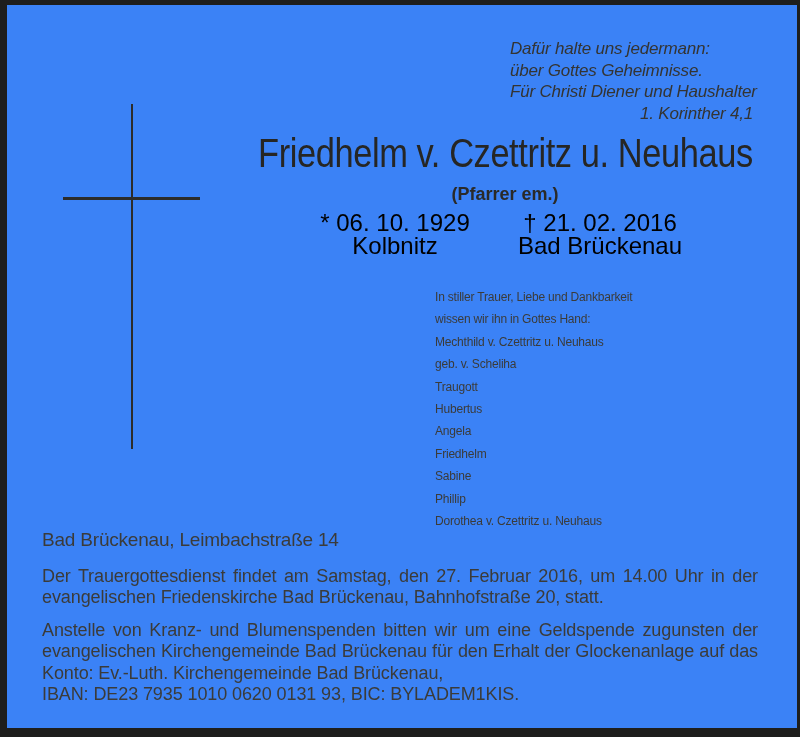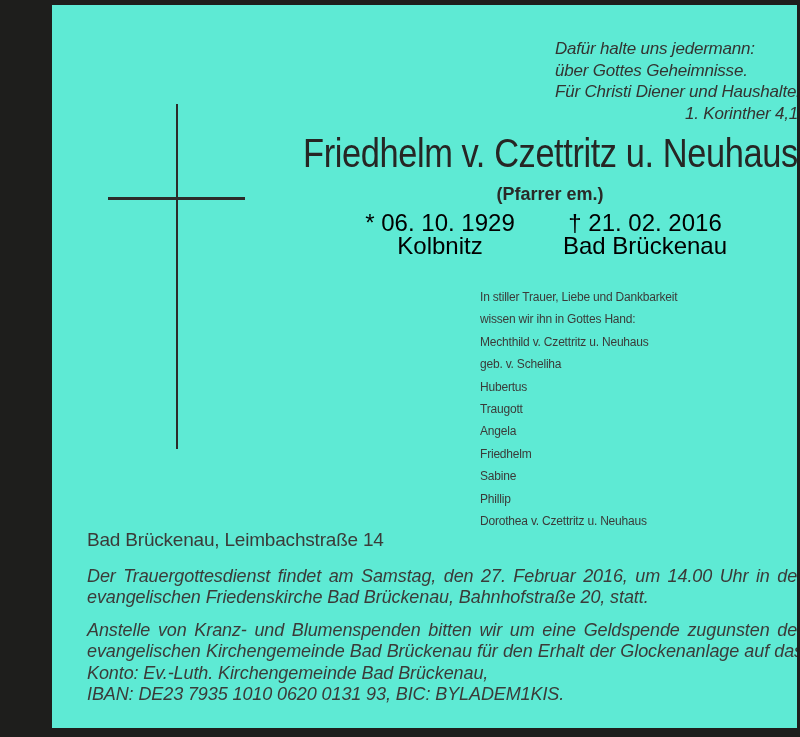--- a/index.html
+++ b/index.html
@@ -10,23 +10,22 @@
   }
   .clipping {
     position: relative;
     width: 800px; height: 737px;
     background: #1e1e1c; 
     overflow: hidden;
   }
   .sheet {
     position: absolute;
     top: 5px; left: 7px; right: 3px; bottom: 9px;
-    background: #5eead4;
+    background: #3b82f6;
     overflow: hidden;
-    margin-left: 45px;
   }
   
   .content {
     position: absolute;
     left: -7px; top: -5px;
     width: 800px; height: 737px;
   }
   .abs { position: absolute; }
 
   
@@ -86,21 +85,20 @@
     color: #3b3b39;
   }
 
   
   .para {
     left: 42px; width: 716px;
     font-size: 18px; line-height: 21.3px;
     letter-spacing: -0.1px;
     text-align: justify;
     color: #3b3b39;
-    font-style: italic;
   }
   .para-service { top: 566px; }
   .para-donation { top: 620px; }
 </style>
 </head>
 <body>
 
 <div class="clipping">
   <div class="sheet">
     <div class="content">
@@ -128,22 +126,22 @@
       <div class="abs dates death">
         <div>† 21. 02. 2016</div>
         <div>Bad Brückenau</div>
       </div>
 
       <div class="abs mourners">
         <div>In stiller Trauer, Liebe und Dankbarkeit</div>
         <div>wissen wir ihn in Gottes Hand:</div>
         <div>Mechthild v. Czettritz u. Neuhaus</div>
         <div>geb. v. Scheliha</div>
+        <div>Traugott</div>
         <div>Hubertus</div>
-        <div>Traugott</div>
         <div>Angela</div>
         <div>Friedhelm</div>
         <div>Sabine</div>
         <div>Phillip</div>
         <div>Dorothea v. Czettritz u. Neuhaus</div>
       </div>
 
       <div class="abs address">Bad Brückenau, Leimbachstraße 14</div>
 
       <div class="abs para para-service">Der Trauergottesdienst findet am Samstag, den 27. Februar 2016, um 14.00 Uhr in der evangelischen Friedenskirche Bad Brückenau, Bahnhofstraße 20, statt.</div>

